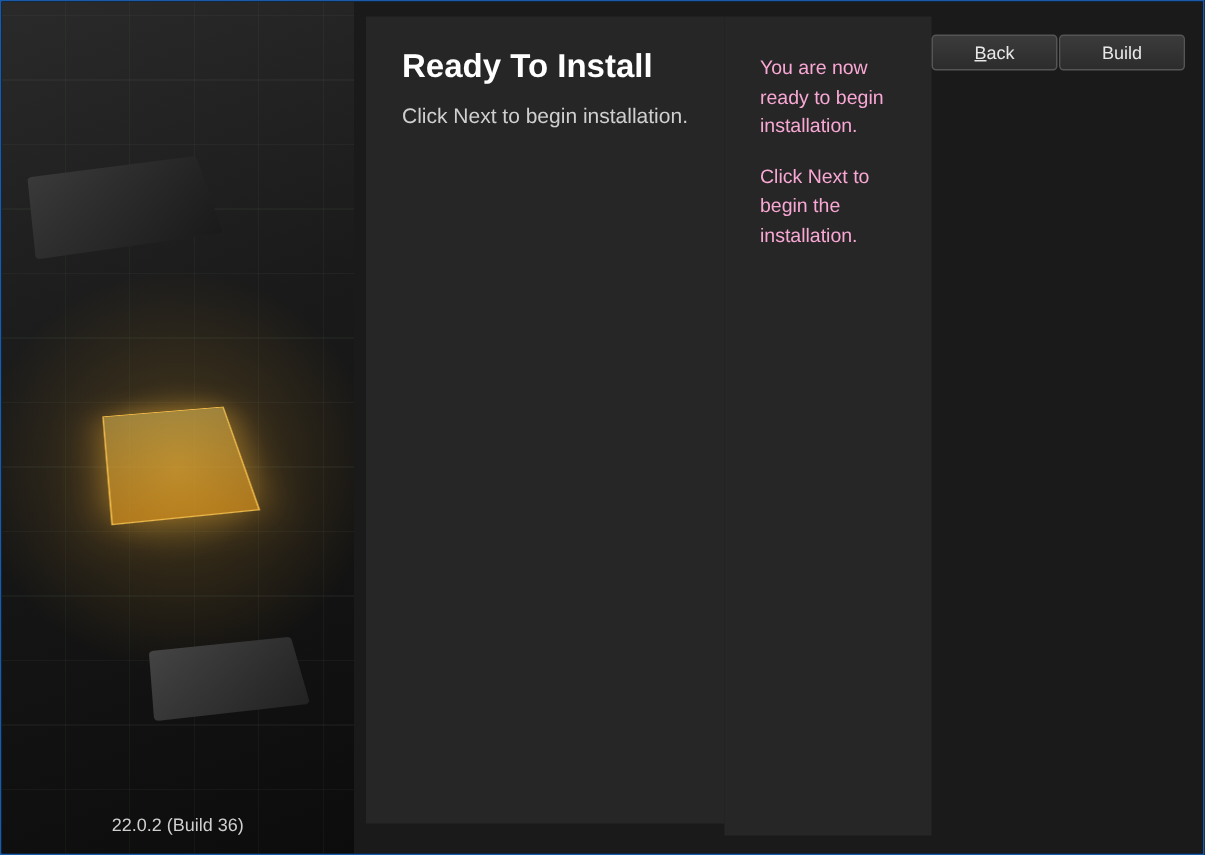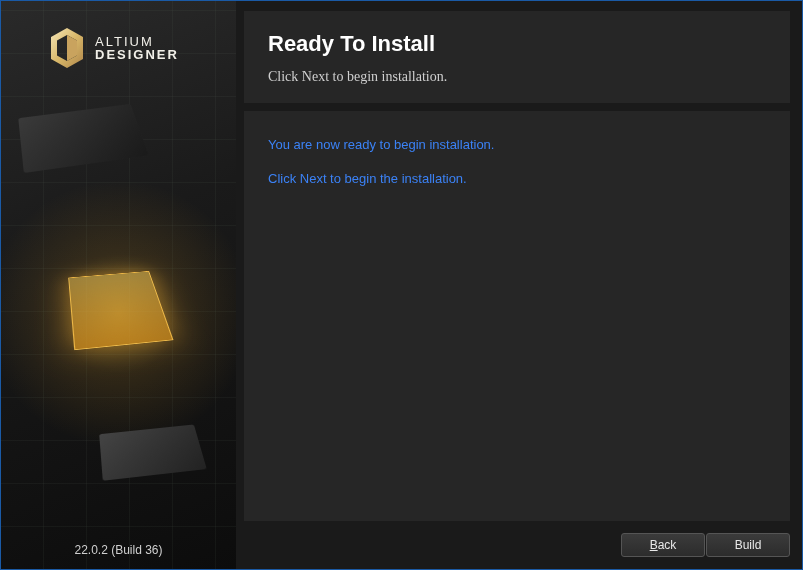--- a/index.html
+++ b/index.html
@@ -110,44 +110,42 @@
       right: 0;
       text-align: center;
       color: #cfcfcf;
       font-size: 12px;
       z-index: 10;
     }
     .main {
       flex: 1;
       background: #1a1a1a;
       display: flex;
-      flex-direction: column;
       padding: 10px 12px 12px 8px;
     }
     .header-panel {
       background: #262626;
       padding: 20px 24px 18px 24px;
       margin-bottom: 8px;
     }
     .header-title {
       color: #fff;
       font-size: 22px;
       font-weight: 700;
       margin-bottom: 12px;
     }
     .header-subtitle {
       color: #cfcfcf;
       font-size: 14px;
-      font-family: Liberation Serif, serif;
     }
     .body-panel {
       background: #262626;
       flex: 1;
       padding: 24px 24px;
-      color: #3b82f6;
+      color: #f9a8d4;
       font-size: 13px;
       line-height: 1.5;
     }
     .body-panel p {
       margin-bottom: 14px;
     }
     .body-panel p.tight {
       margin-bottom: 0;
     }
     .footer {
@@ -178,40 +176,20 @@
 
 <div class="container">
 
   <div class="sidebar">
     <div class="sidebar-bg"></div>
     <div class="sidebar-circuit"></div>
     <div class="sidebar-chip2"></div>
     <div class="sidebar-chip"></div>
     <div class="sidebar-chip3"></div>
 
-    <div class="logo-block">
-      <span class="logo-icon">
-        <svg width="36" height="42" viewBox="0 0 36 42">
-          <defs>
-            <linearGradient id="g1" x1="0" y1="0" x2="1" y2="1">
-              <stop offset="0%" stop-color="#f5e6b8"></stop>
-              <stop offset="50%" stop-color="#d9b86a"></stop>
-              <stop offset="100%" stop-color="#b0874a"></stop>
-            </linearGradient>
-          </defs>
-          <path d="M18 1 L34 10 L34 32 L18 41 L2 32 L2 10 Z
-                   M18 8 L28 13.5 L28 28.5 L18 34 L8 28.5 L8 13.5 Z" fill="url(#g1)" fill-rule="evenodd"></path>
-          <path d="M18 8 L28 13.5 L28 28.5 L18 34 Z" fill="#c9a35e"></path>
-        </svg>
-      </span>
-      <span class="logo-text">
-        <span class="line1">ALTIUM</span>
-        <span class="line2">DESIGNER</span>
-      </span>
-    </div>
 
     <div class="version">22.0.2 (Build 36)</div>
   </div>
 
   <div class="main">
     <div class="header-panel">
       <div class="header-title">Ready To Install</div>
       <div class="header-subtitle">Click Next to begin installation.</div>
     </div>
 

